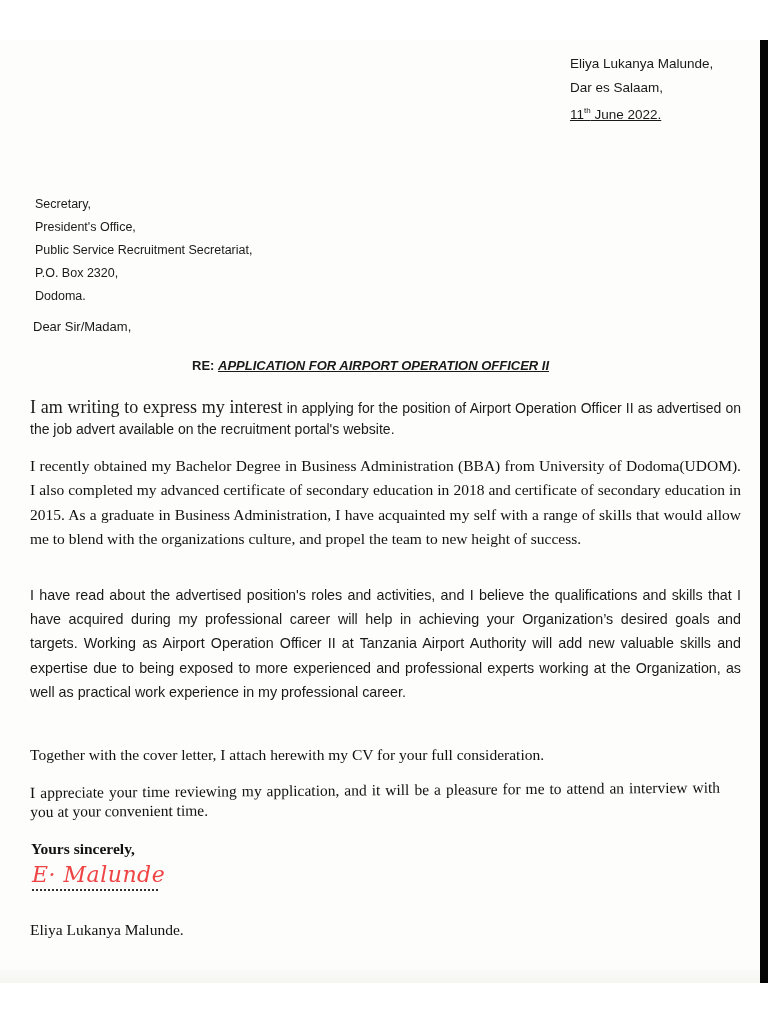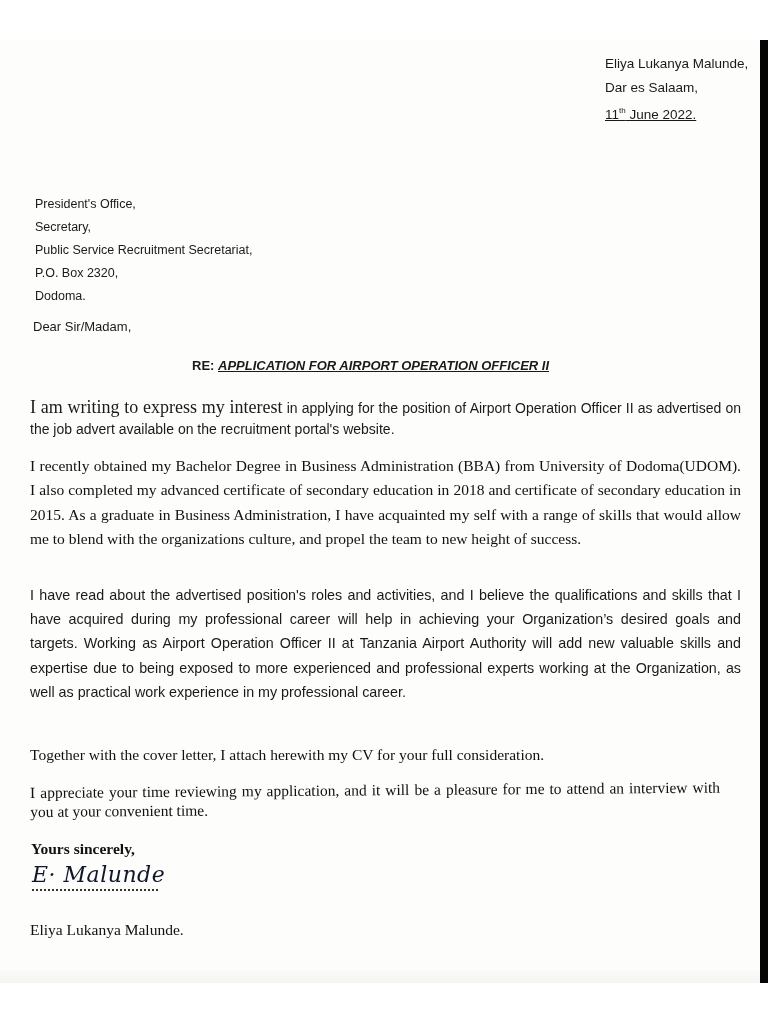--- a/index.html
+++ b/index.html
@@ -14,21 +14,21 @@
       background: #050505;
     }
     .bottom-shade {
       position: absolute; left: 0; top: 970px; width: 760px; height: 13px;
       background: linear-gradient(#fbfbf9, #f4f4f1);
     }
     .calibri { font-family: "Liberation Sans", "DejaVu Sans", sans-serif; color: #1a1a1a; }
     .times { font-family: "Liberation Serif", "DejaVu Serif", serif; color: #111; }
 
     .sender { position: absolute; left: 570px; top: 52px; font-size: 13.5px; line-height: 23.5px; }
-    .sender div { white-space: nowrap; margin-left: 35px; }
+    .sender div { white-space: nowrap; }
     .sender .date { text-decoration: underline; }
     .sender sup { font-size: 8px; vertical-align: 6px; }
 
     .recipient { position: absolute; left: 35px; top: 193px; font-size: 12.5px; line-height: 23px; }
     .recipient div { white-space: nowrap; }
 
     .salutation { position: absolute; left: 33px; top: 319px; font-size: 13px; }
 
     .subject { position: absolute; left: 192px; top: 358px; font-size: 13px; font-weight: bold; white-space: nowrap; }
     .subject .u { text-decoration: underline; font-style: italic; }
@@ -37,21 +37,21 @@
     .p1 { top: 397px; font-size: 14px; line-height: 21px; }
     .p1 .serif-part { font-family: "Liberation Serif", "DejaVu Serif", serif; font-size: 18px; margin-top: 32px; }
     .p2 { top: 454px; font-size: 15.5px; line-height: 24.3px; }
     .p3 { top: 583px; font-size: 14.3px; line-height: 24.2px; }
     .p4 { top: 745px; font-size: 15.5px; line-height: 20px; }
     .p5 { top: 783px; font-size: 15.5px; line-height: 19px; width: 690px; transform: rotate(-0.45deg); transform-origin: left top; }
 
     .closing { position: absolute; left: 31px; top: 840px; font-size: 15.5px; font-weight: bold; }
     .signature {
       position: absolute; left: 32px; top: 862px; font-family: "DejaVu Serif", serif;
-      font-style: italic; font-size: 22px; color: #0f172a; letter-spacing: 0.5px;
+      font-style: italic; font-size: 22px; color: #ef4444; letter-spacing: 0.5px;
     }
     .sig-dots {
       position: absolute; left: 32px; top: 889px; width: 126px; height: 2px;
       border-bottom: 2px dotted #333;
     }
     .printed-name { position: absolute; left: 30px; top: 921px; font-size: 15.5px; }
   </style>
 </head>
 <body>
 
@@ -59,22 +59,22 @@
 <div class="bottom-shade"></div>
 <div class="black-edge"></div>
 
 <div class="sender calibri">
   <div>Eliya Lukanya Malunde,</div>
   <div>Dar es Salaam,</div>
   <div class="date"><span>11</span><sup>th</sup><span> June 2022.</span></div>
 </div>
 
 <div class="recipient calibri">
+  <div>Secretary,</div>
   <div>President's Office,</div>
-  <div>Secretary,</div>
   <div>Public Service Recruitment Secretariat,</div>
   <div>P.O. Box 2320,</div>
   <div>Dodoma.</div>
 </div>
 
 <div class="salutation calibri">Dear Sir/Madam,</div>
 
 <div class="subject calibri"><span>RE: </span><span class="u">APPLICATION FOR AIRPORT OPERATION OFFICER II</span></div>
 
 <div class="para p1 calibri"><span class="serif-part">I am writing to express my interest</span><span> in applying for the position of Airport Operation Officer II as advertised on the job advert available on the recruitment portal's website.</span></div>

